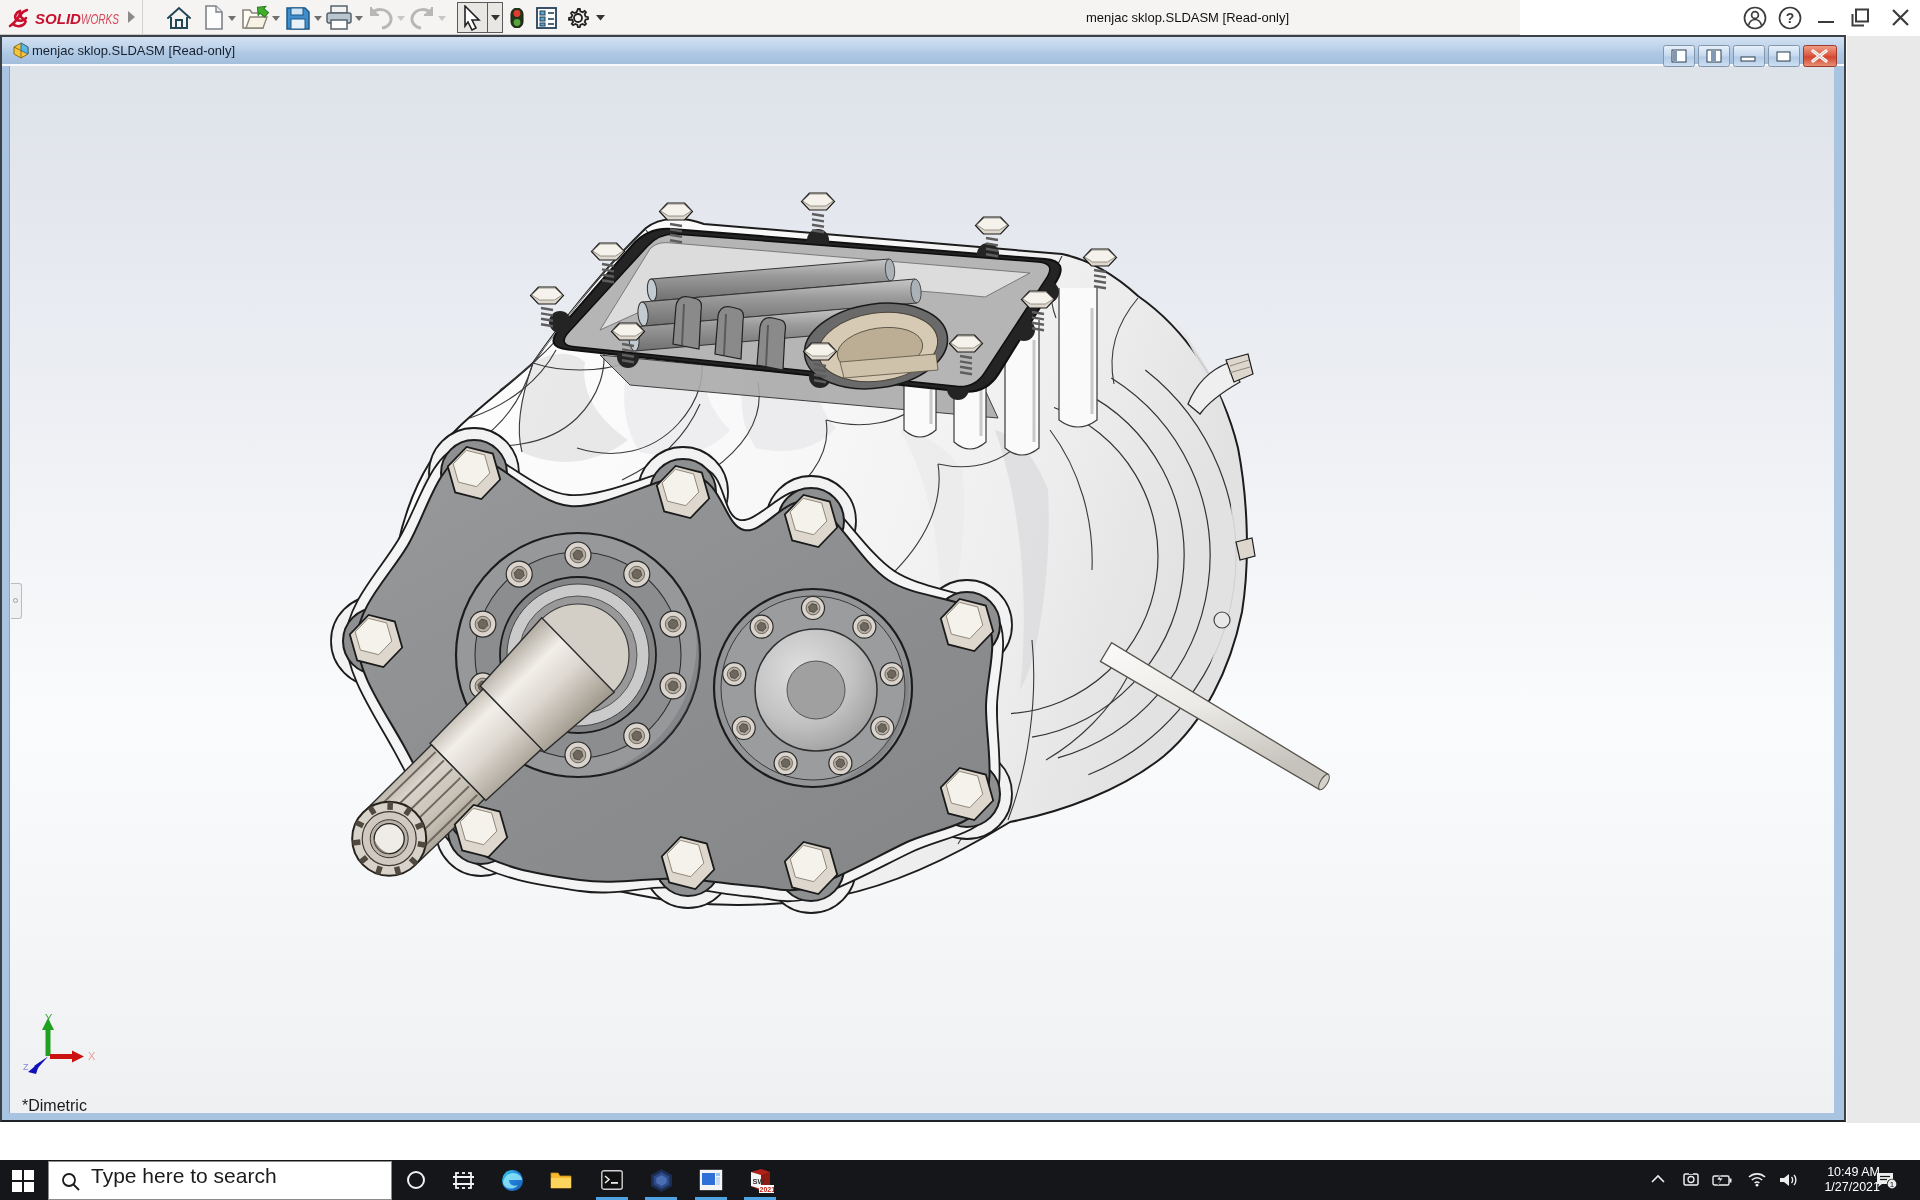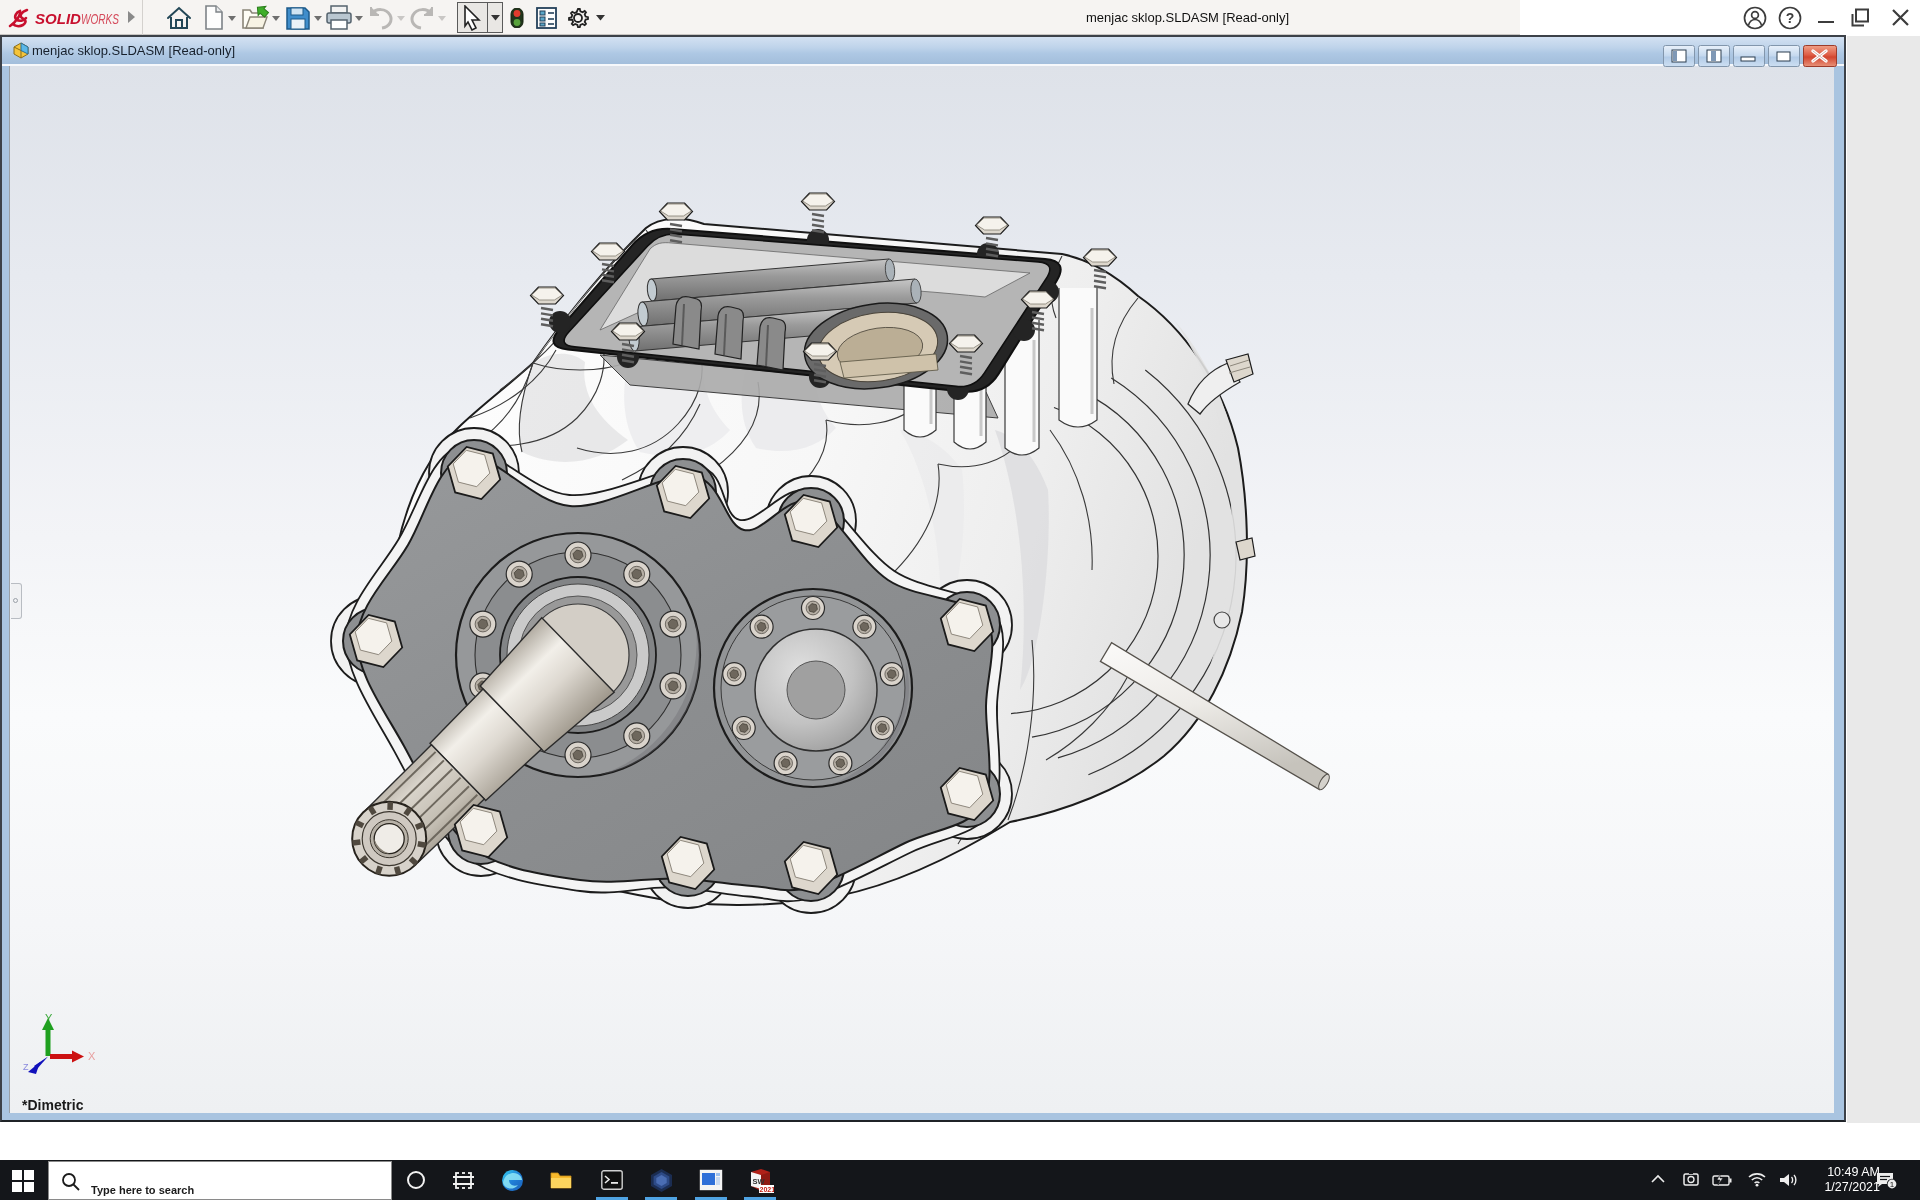--- a/index.html
+++ b/index.html
@@ -14,21 +14,21 @@
   #childbar { position:absolute; left:2px; top:37px; width:1842px; height:27px;
      background:linear-gradient(#d3e1f2,#bed3ea 40%,#aec8e4 60%,#a3bedb); }
   #childtitle { position:absolute; left:30px; top:6px; font-size:13px; color:#17202c; }
   #viewport { position:absolute; left:10px; top:66px; width:1824px; height:1047px;
      background:linear-gradient(#dee2e9 0%, #e7eaf0 20%, #f3f4f7 45%, #fafbfc 62%, #f5f6f8 82%, #eef0f2 100%); }
   #vpline { position:absolute; left:9px; top:66px; width:1px; height:1047px; background:#9aa0a6; }
   
   #belowwin { position:absolute; left:0; top:1123px; width:1920px; height:37px; background:#ffffff; }
   #taskbar { position:absolute; left:0; top:1160px; width:1920px; height:40px; background:#14161a; }
   #searchbox { position:absolute; left:48px; top:1161px; width:344px; height:39px; background:#fff; border:1px solid #8a8a8a; }
-  #searchbox span { position:absolute; left:42px; top:22px; font-size:11px; color:#1b1b1b;font-weight:bold; }
+  #searchbox span { position:absolute; left:42px; top:2px; font-size:21px; color:#1b1b1b; }
   .tray { color:#fff; position:absolute; }
 </style>
 </head>
 <body>
 
 <div id="topbar">
   <svg id="swlogo" width="140" height="26" viewBox="0 0 140 26">
     <g fill="none" stroke="#c8102e" stroke-width="2.6" stroke-linecap="round">
       <path d="M4 21 C10 17 15 10 14 6 C10 7 8 12 10 14 C13 17 18 16 20 13"></path>
       <path d="M22 5 C16 7 14 11 17 13 C21 15 22 17 18 20 C14 22 10 21 8 19" transform="translate(-1,0)"></path>
@@ -542,21 +542,21 @@
     <rect x="25.5" y="18" width="5" height="28" fill="#1fa01f"></rect>
     <path d="M28 8 L34 20 L22 20 Z" fill="#1fa01f"></path>
     <rect x="30" y="44" width="24" height="5" fill="#cc1111"></rect>
     <path d="M64 46.5 L52 40.5 L52 52.5 Z" fill="#cc1111"></path>
     <text x="68" y="50" font-size="11" fill="#e8a0a0" font-family="Liberation Sans">X</text>
     <path d="M28 46.5 L14 56 L17 59 Z" fill="#1111bb"></path>
     <path d="M8 62 L20 52 L16 64 Z" fill="#1111bb"></path>
     <text x="3" y="60" font-size="9" fill="#8888dd" font-family="Liberation Sans">Z</text>
   </g>
 </svg>
-<div class="abs" style="left:22px;top:1097px;font-size:14px;font-weight:bold;color:#1a1a1a">*Dimetric</div>
+<div class="abs" style="left:22px;top:1097px;font-size:16px;font-weight:normal;color:#1a1a1a">*Dimetric</div>
 
 <div class="abs" style="left:1847px;top:36px;width:73px;height:1087px;background:#e9e9e9"></div>
 
 <div id="belowwin"></div>
 <div id="taskbar"></div>
 <svg class="abs" style="left:12px;top:1170px" width="22" height="22">
     <g fill="#fefefe">
       <rect x="0" y="0" width="10" height="10"></rect>
       <rect x="12" y="0" width="10" height="10"></rect>
       <rect x="0" y="12" width="10" height="10"></rect>

